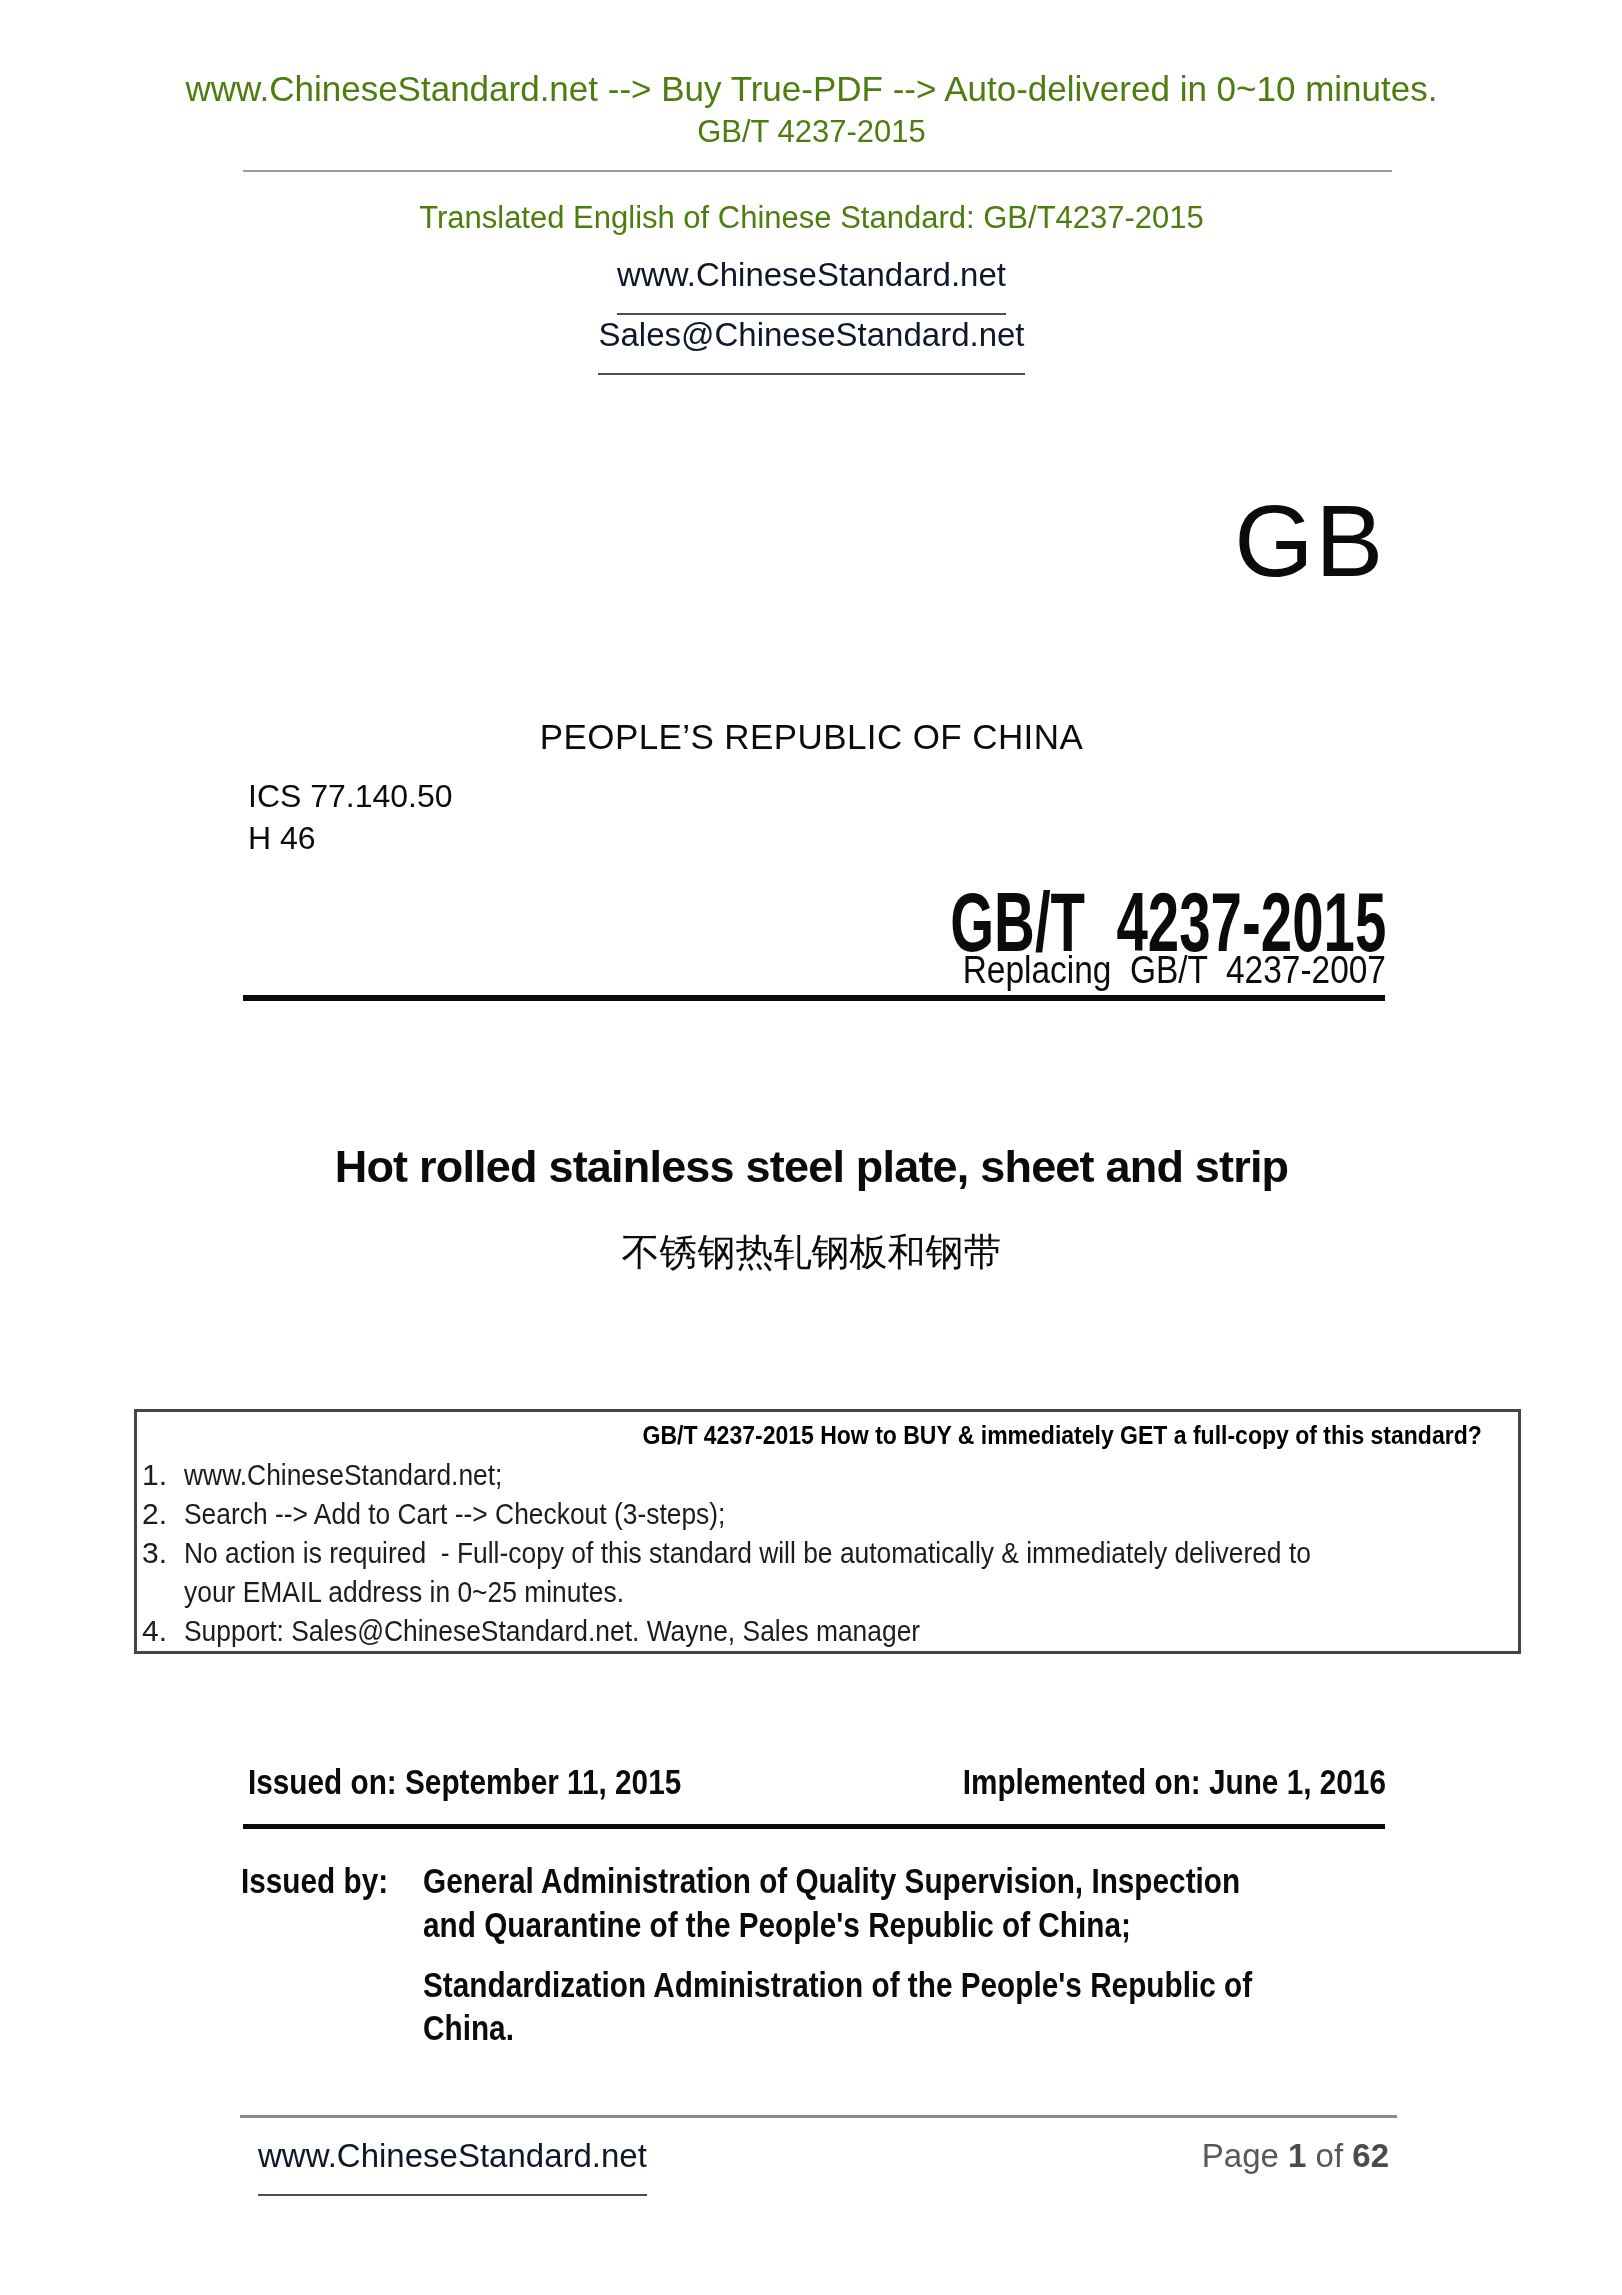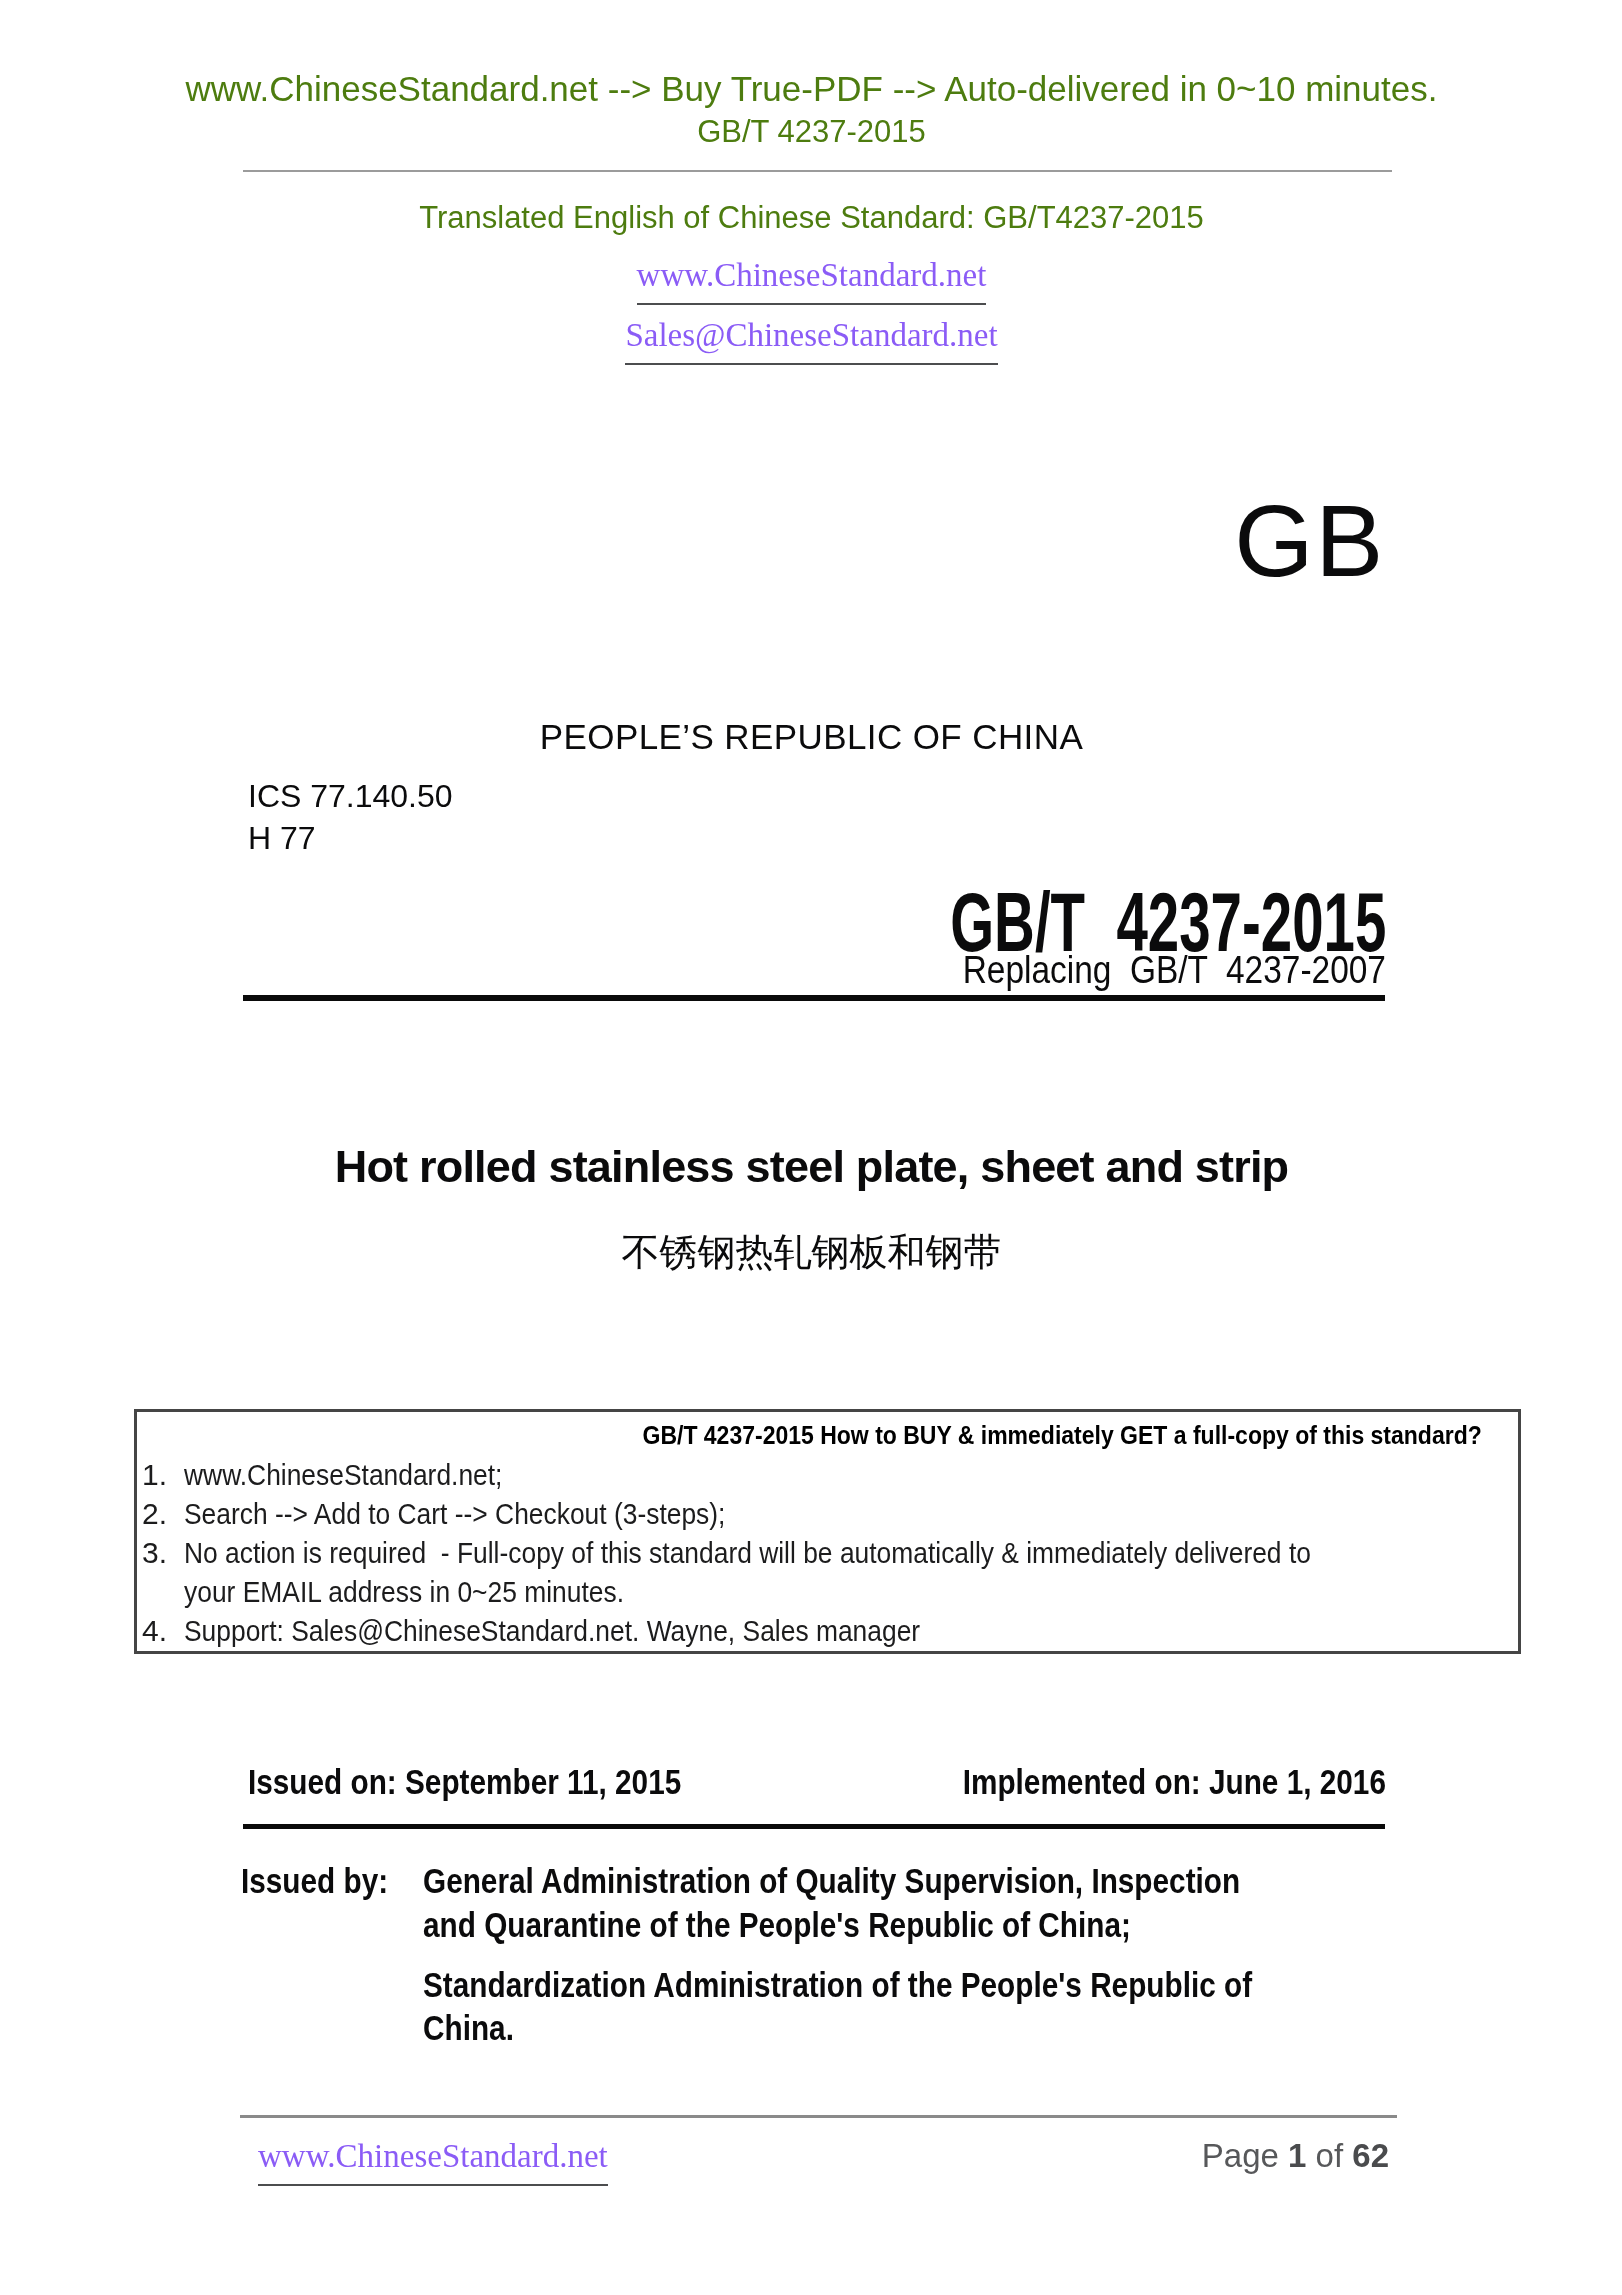--- a/index.html
+++ b/index.html
@@ -15,23 +15,23 @@
   .abs{position:absolute;}
   .ctr{left:0;right:0;text-align:center;}
   .gray{color:#4d7c0f;}
   
   .promo{top:67px;font-size:35px;line-height:43px;}
   .doccode{top:113px;font-size:31px;line-height:38px;}
   .rule-thin{left:243px;width:1149px;height:1.7px;background:#9b9b9b;top:170px;}
   .translated{top:198px;font-size:31px;line-height:40px;}
   .linkline{font-size:33px;line-height:42px;}
   .linkline a, .glink{
-    color:#8b5cf6;text-decoration:none;
+    color:#0f172a;text-decoration:none;
     border-bottom:2.5px solid #4c4d4f;
-    padding-bottom:7px;display:inline-block;cursor:pointer;font-family:Liberation Serif, serif;
+    padding-bottom:17px;display:inline-block;cursor:pointer;
   }
   .site-link{top:254px;}
   .email-link{top:314px;}
   
   .gb-logo{top:490px;right:238px;font-size:102px;font-weight:normal;line-height:102px;letter-spacing:1.7px;}
   .nat1{top:629px;font-size:35px;line-height:47px;letter-spacing:0.4px;}
   .nat2{top:713px;font-size:35px;line-height:47px;letter-spacing:0.4px;}
   .ics{left:248px;top:776px;font-size:32px;line-height:40px;}
   .h46{left:248px;top:818px;font-size:32px;line-height:40px;}
   .stdcode{
@@ -87,21 +87,21 @@
   <div class="abs ctr gray promo">www.ChineseStandard.net --&gt; Buy True-PDF --&gt; Auto-delivered in 0~10 minutes.</div>
   <div class="abs ctr gray doccode">GB/T 4237-2015</div>
   <div class="abs rule-thin"></div>
   <div class="abs ctr gray translated">Translated English of Chinese Standard: GB/T4237-2015</div>
   <div class="abs ctr linkline site-link"><span class="glink">www.ChineseStandard.net</span></div>
   <div class="abs ctr linkline email-link"><span class="glink">Sales@ChineseStandard.net</span></div>
 
   <div class="abs gb-logo">GB</div>
   <div class="abs ctr nat2">PEOPLE’S REPUBLIC OF CHINA</div>
   <div class="abs ics">ICS 77.140.50</div>
-  <div class="abs h46">H 77</div>
+  <div class="abs h46">H 46</div>
   <div class="abs stdcode">GB/T  4237-2015</div>
   <div class="abs replacing">Replacing  GB/T  4237-2007</div>
   <div class="abs rule-thick1"></div>
 
   <div class="abs ctr title-en">Hot rolled stainless steel plate, sheet and strip</div>
   <div class="abs ctr title-zh">不锈钢热轧钢板和钢带</div>
 
   <div class="abs buybox">
     <div class="bb-heading"><span>GB/T 4237-2015 How to BUY &amp; immediately GET a full-copy of this standard?</span></div>
     <div class="bb-item">

